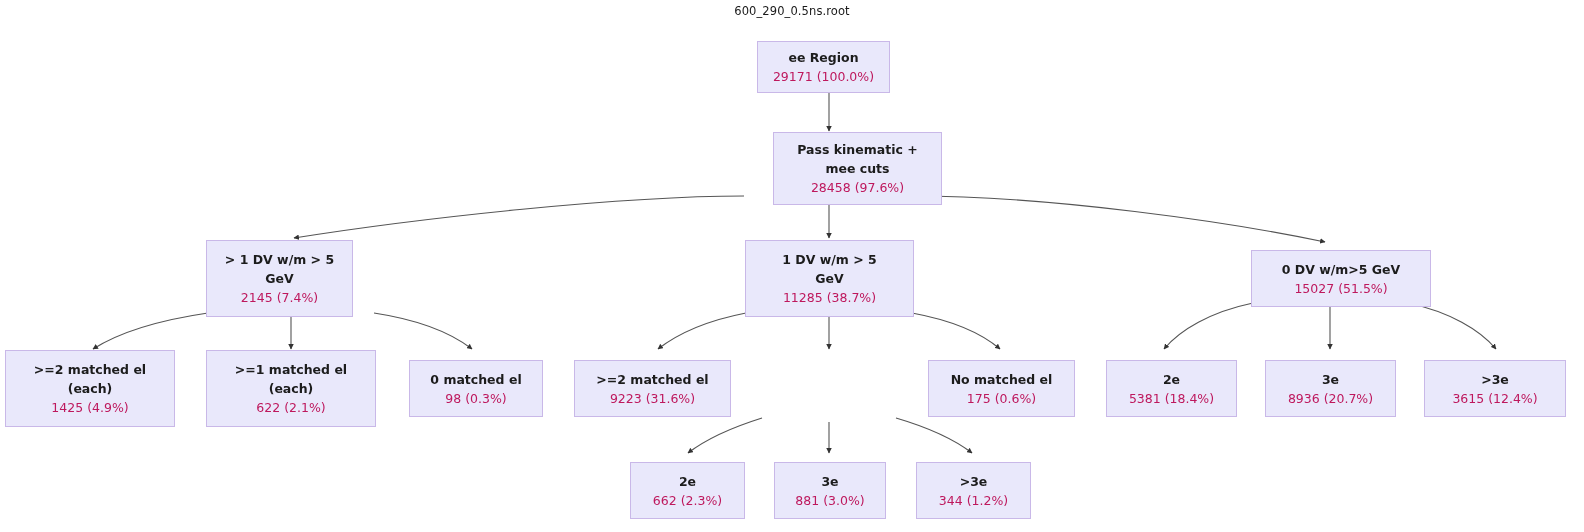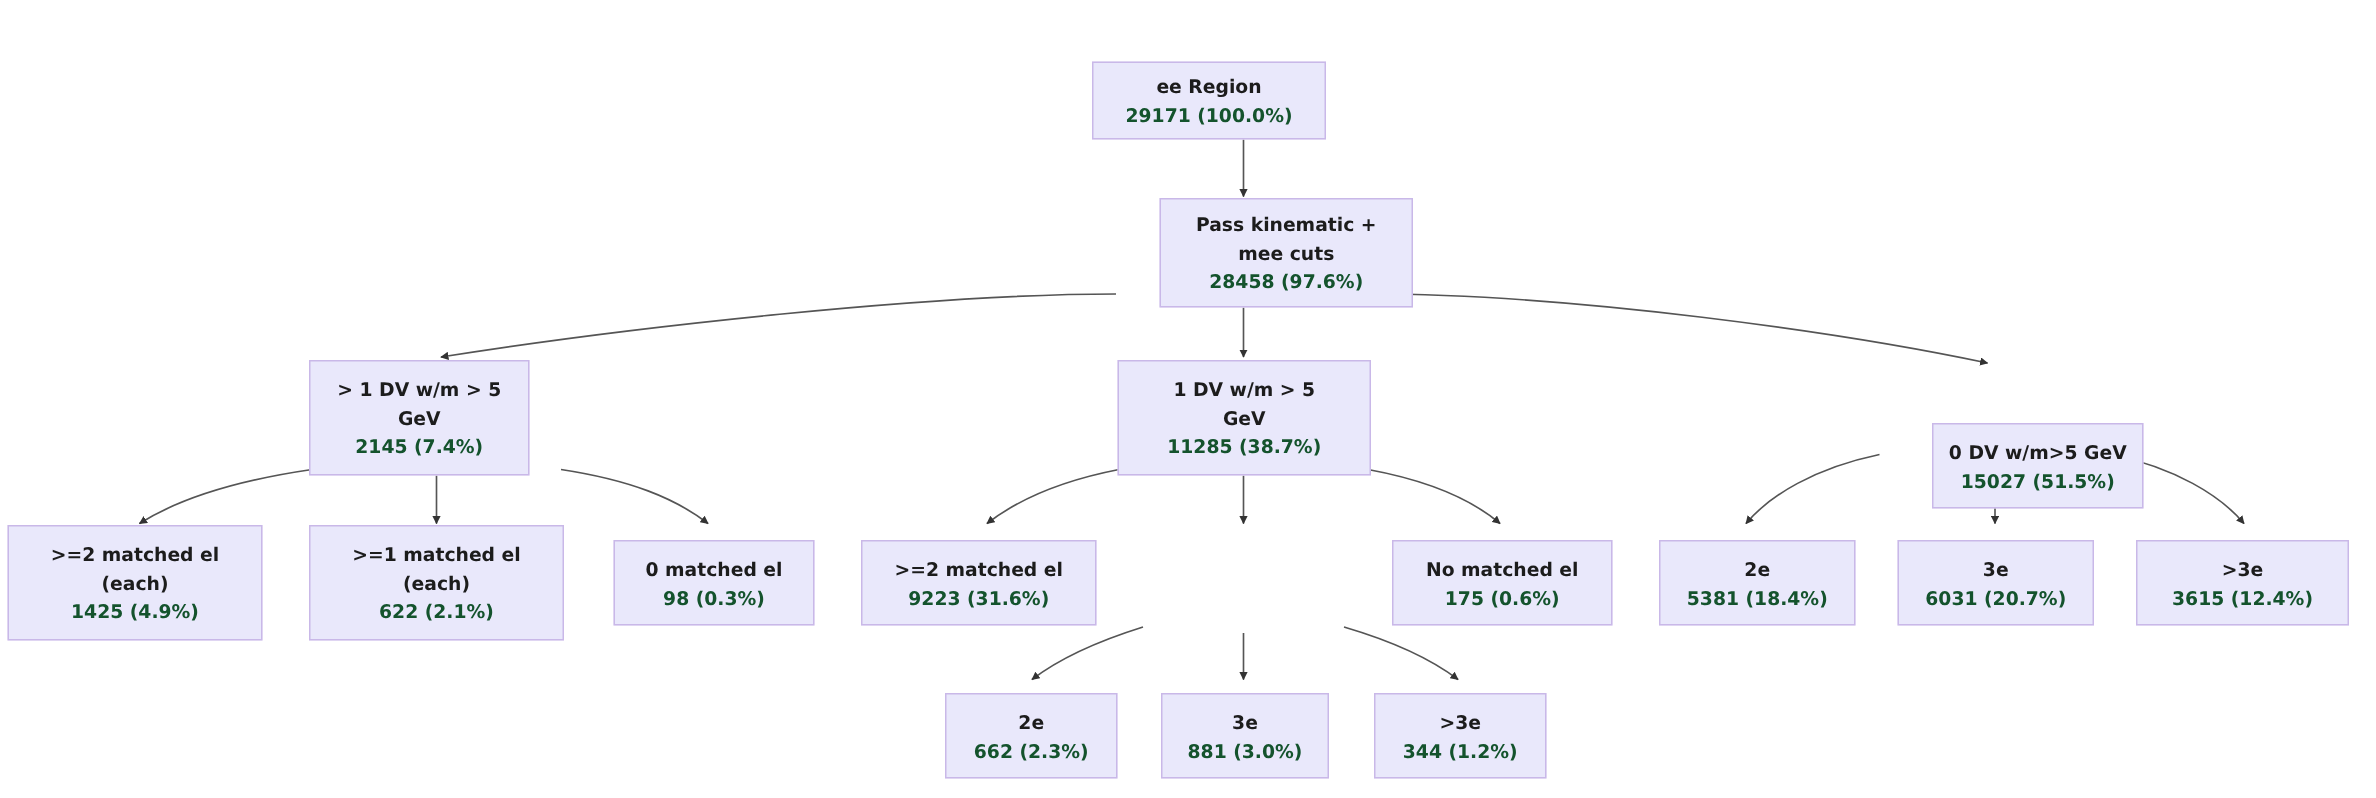--- a/index.html
+++ b/index.html
@@ -52,31 +52,32 @@
   }
   .node-label {
     font-size: 12.5px;
     font-weight: bold;
     color: #1c1c1c;
     line-height: 19px;
     white-space: pre-line;
   }
   .node-count {
     font-size: 12.5px;
-    font-weight: bold;
-    color: #14532d;
+    font-weight: normal;
+    color: #be185d;
     line-height: 19px;
     white-space: nowrap;
   }
 </style>
 </head>
 <body>
 
 <div id="canvas">
 
+  <div class="graph-title">600_290_0.5ns.root</div>
 
   <svg id="edge-layer" viewBox="0 0 1584 532">
     <defs>
       <marker id="arrow" viewBox="0 0 10 10" refX="9" refY="5" markerWidth="5" markerHeight="5" orient="auto-start-reverse">
         <path d="M 0 0 L 10 5 L 0 10 z" fill="#333333"></path>
       </marker>
     </defs>
     <g fill="none" stroke="#555555" stroke-width="1.1" marker-end="url(#arrow)">
 
       <path d="M 829,93 L 829,131"></path>
@@ -96,21 +97,21 @@
       <path d="M 1253,303 C 1210,312 1180,330 1164,349"></path>
       <path d="M 1330,307 L 1330,349"></path>
       <path d="M 1408,303 C 1450,312 1480,330 1496,349"></path>
 
       <path d="M 762,418 C 730,428 705,440 688,453"></path>
       <path d="M 829,422 L 829,453"></path>
       <path d="M 896,418 C 930,428 955,440 972,453"></path>
     </g>
   </svg>
 
-  <div class="node" style="left:728px; top:41px; width:156px; height:52px;">
+  <div class="node" style="left:757px; top:41px; width:133px; height:52px;">
     <div class="node-label">ee Region</div>
     <div class="node-count">29171 (100.0%)</div>
   </div>
 
   <div class="node" style="left:745px; top:132px; width:169px; height:73px;margin-left:28px;">
     <div class="node-label">Pass kinematic +
 mee cuts</div>
     <div class="node-count">28458 (97.6%)</div>
   </div>
 
@@ -119,21 +120,21 @@
 GeV</div>
     <div class="node-count">2145 (7.4%)</div>
   </div>
 
   <div class="node" style="left:745px; top:240px; width:169px; height:77px;">
     <div class="node-label">1 DV w/m &gt; 5
 GeV</div>
     <div class="node-count">11285 (38.7%)</div>
   </div>
 
-  <div class="node" style="left:1288px; top:250px; width:141px; height:57px;margin-top:32px;">
+  <div class="node" style="left:1251px; top:250px; width:180px; height:57px;">
     <div class="node-label">0 DV w/m&gt;5 GeV</div>
     <div class="node-count">15027 (51.5%)</div>
   </div>
 
   <div class="node" style="left:5px; top:350px; width:170px; height:77px;">
     <div class="node-label">&gt;=2 matched el
 (each)</div>
     <div class="node-count">1425 (4.9%)</div>
   </div>
 
@@ -159,21 +160,21 @@
     <div class="node-count">175 (0.6%)</div>
   </div>
 
   <div class="node" style="left:1106px; top:360px; width:131px; height:57px;">
     <div class="node-label">2e</div>
     <div class="node-count">5381 (18.4%)</div>
   </div>
 
   <div class="node" style="left:1265px; top:360px; width:131px; height:57px;">
     <div class="node-label">3e</div>
-    <div class="node-count">6031 (20.7%)</div>
+    <div class="node-count">8936 (20.7%)</div>
   </div>
 
   <div class="node" style="left:1424px; top:360px; width:142px; height:57px;">
     <div class="node-label">&gt;3e</div>
     <div class="node-count">3615 (12.4%)</div>
   </div>
 
   <div class="node" style="left:630px; top:462px; width:115px; height:57px;">
     <div class="node-label">2e</div>
     <div class="node-count">662 (2.3%)</div>

